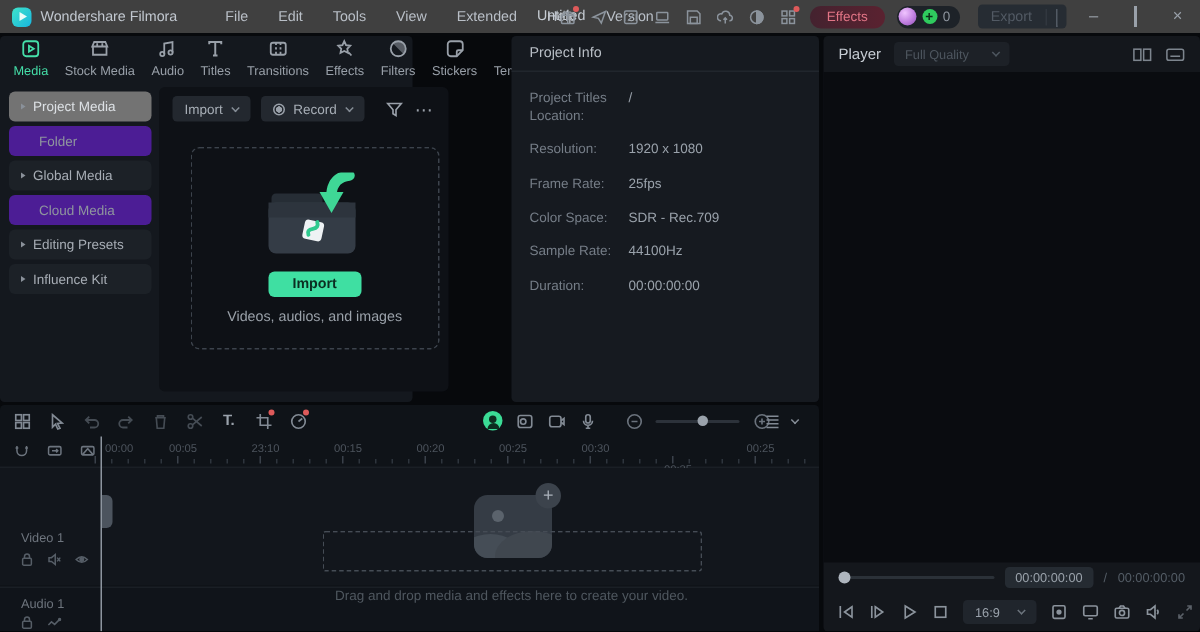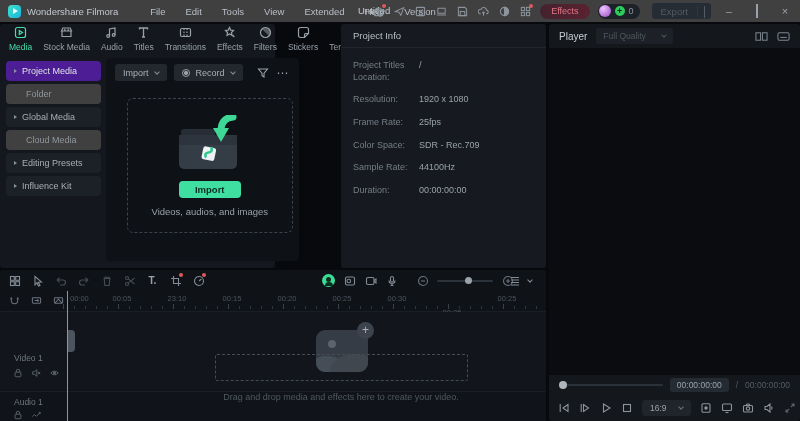--- a/index.html
+++ b/index.html
@@ -29,22 +29,22 @@
   .winbox{width:8px;height:8px;border:1px solid #9aa1aa;margin:0 auto}
   
   .media-browser{position:absolute;left:0;top:24px;width:275px;height:244px;background:#14181e;border-radius:3px}
   .tabbar{height:33px;display:flex;align-items:flex-end;padding:0 2px 3px 4px;gap:1px}
   .tab{display:flex;flex-direction:column;align-items:center;gap:3px;padding:2px 5px;color:#99a0a9;font-size:8.5px;white-space:nowrap}
   .tab.active{color:#45dfa9}
   .sideitem .tri{width:0;height:0;border-left:3px solid #8a919a;border-top:2.5px solid transparent;border-bottom:2.5px solid transparent}
   .browser-body{display:flex;height:208px}
   .sidebar{width:106px;padding-top:1px;flex:0 0 auto}
   .sideitem{height:20px;margin:3px 5px 0 6px;border-radius:4px;background:#1c2127;display:flex;align-items:center;gap:5px;padding-left:8px;font-size:9px;color:#a7adb5;white-space:nowrap}
-  .sideitem.selected{background:#4c1d95;color:#dde1e5}
-  .sideitem.child{background:#404040;padding-left:20px;color:#8f969e}
+  .sideitem.selected{background:#737373;color:#dde1e5}
+  .sideitem.child{background:#4c1d95;padding-left:20px;color:#8f969e}
   .media-area{position:relative;flex:1;background:#0e1116;border-radius:4px;margin:1px 4px 4px 0}
   .media-toolbar{display:flex;align-items:center;gap:7px;padding:6px 9px 0 9px}
   .btn-dark{height:17px;background:#23282f;border-radius:3px;display:flex;align-items:center;gap:6px;padding:0 8px;font-size:9px;color:#a7aeb6}
   .rec-dot{width:8px;height:8px;border:1px solid #9aa1aa;border-radius:50%;background:radial-gradient(circle,#9aa1aa 0 2px,transparent 2.2px)}
   .mt-spacer{flex:1}
   .ellipsis{color:#9aa1aa;font-size:12px;letter-spacing:1px}
   .drop-area{position:absolute;left:21px;right:6px;top:40px;bottom:28px;border:1px dashed #3c434c;border-radius:6px;display:flex;flex-direction:column;align-items:center;justify-content:center;gap:8px}
   .import-cta{background:#3fdfa2;color:#0b2e22;font-size:9.5px;border-radius:4px;padding:3px 16px;font-weight:bold}
   .media-hint{font-size:9.5px;color:#9aa1a9}
   

